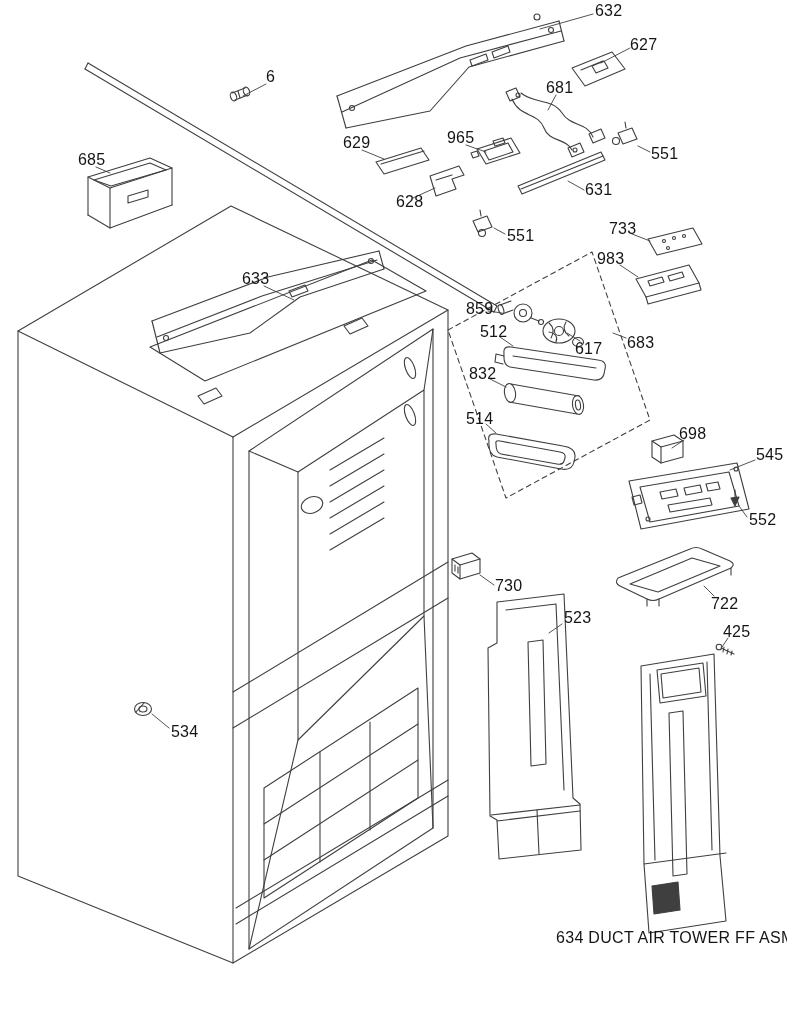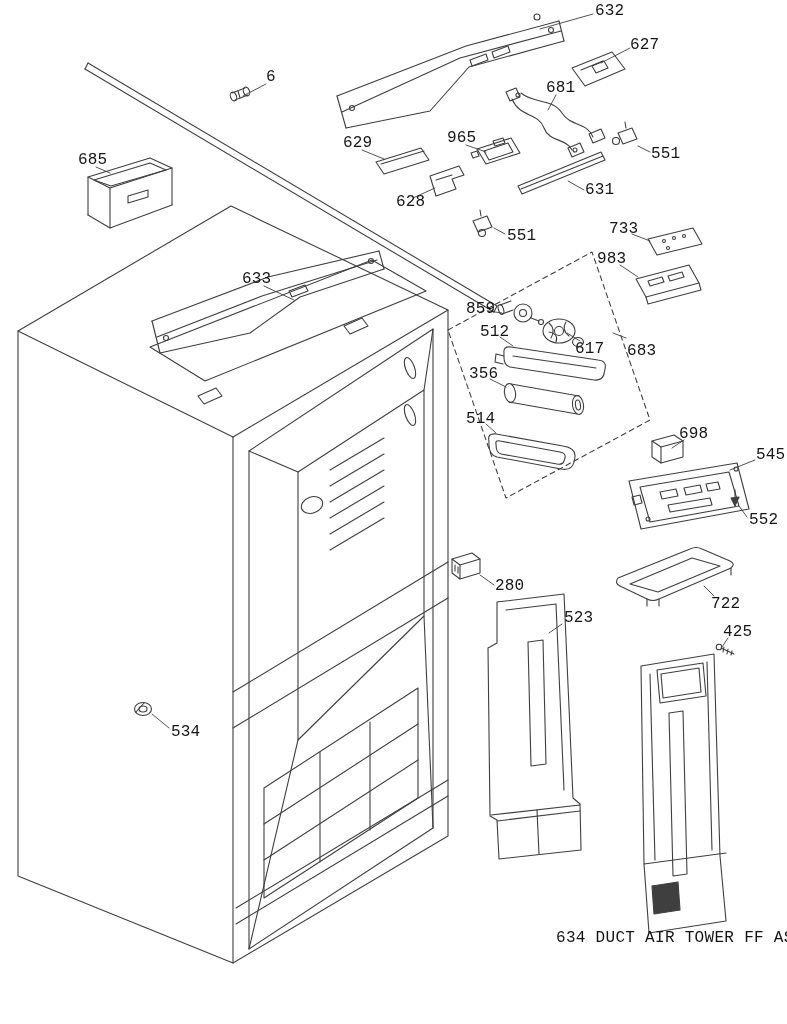--- a/index.html
+++ b/index.html
@@ -1,21 +1,21 @@
 <!DOCTYPE html>
 <html><head>
 <meta charset="utf-8">
 <style>
   html, body { margin: 0; padding: 0; background: #ffffff; }
   .stage {
     position: relative;
     width: 787px;
     height: 1024px;
     background: #ffffff;
-    font-family: Liberation Mono, monospace;
+    font-family: Liberation Sans, sans-serif;
     overflow: hidden;
     border-radius: 16px;
   }
   .stage svg { position: absolute; left: 0; top: 0; }
   .label {
     position: absolute;
     font-size: 16px;
     color: #151515;
     white-space: nowrap;
     letter-spacing: 0.2px;
@@ -352,27 +352,27 @@
   <div class="label" style="left:396px;top:194px">628</div>
   <div class="label" style="left:585px;top:182px">631</div>
   <div class="label" style="left:507px;top:228px">551</div>
   <div class="label" style="left:78px;top:152px">685</div>
   <div class="label" style="left:609px;top:221px">733</div>
   <div class="label" style="left:597px;top:251px">983</div>
   <div class="label" style="left:242px;top:271px">633</div>
   <div class="label" style="left:466px;top:301px">859</div>
   <div class="label" style="left:480px;top:324px">512</div>
   <div class="label" style="left:575px;top:341px">617</div>
-  <div class="label" style="left:627px;top:343px">683</div>
-  <div class="label" style="left:469px;top:366px">356</div>
+  <div class="label" style="left:627px;top:335px">683</div>
+  <div class="label" style="left:469px;top:366px">832</div>
   <div class="label" style="left:466px;top:411px">514</div>
   <div class="label" style="left:679px;top:426px">698</div>
   <div class="label" style="left:756px;top:447px">545</div>
   <div class="label" style="left:749px;top:512px">552</div>
-  <div class="label" style="left:495px;top:578px">280</div>
+  <div class="label" style="left:495px;top:578px">730</div>
   <div class="label" style="left:711px;top:596px">722</div>
   <div class="label" style="left:564px;top:610px">523</div>
   <div class="label" style="left:723px;top:624px">425</div>
   <div class="label" style="left:171px;top:724px">534</div>
 
   <div class="caption" style="left:556px;top:930px">634 DUCT AIR TOWER FF ASM</div>
 
 </div>
 
 </body></html>

